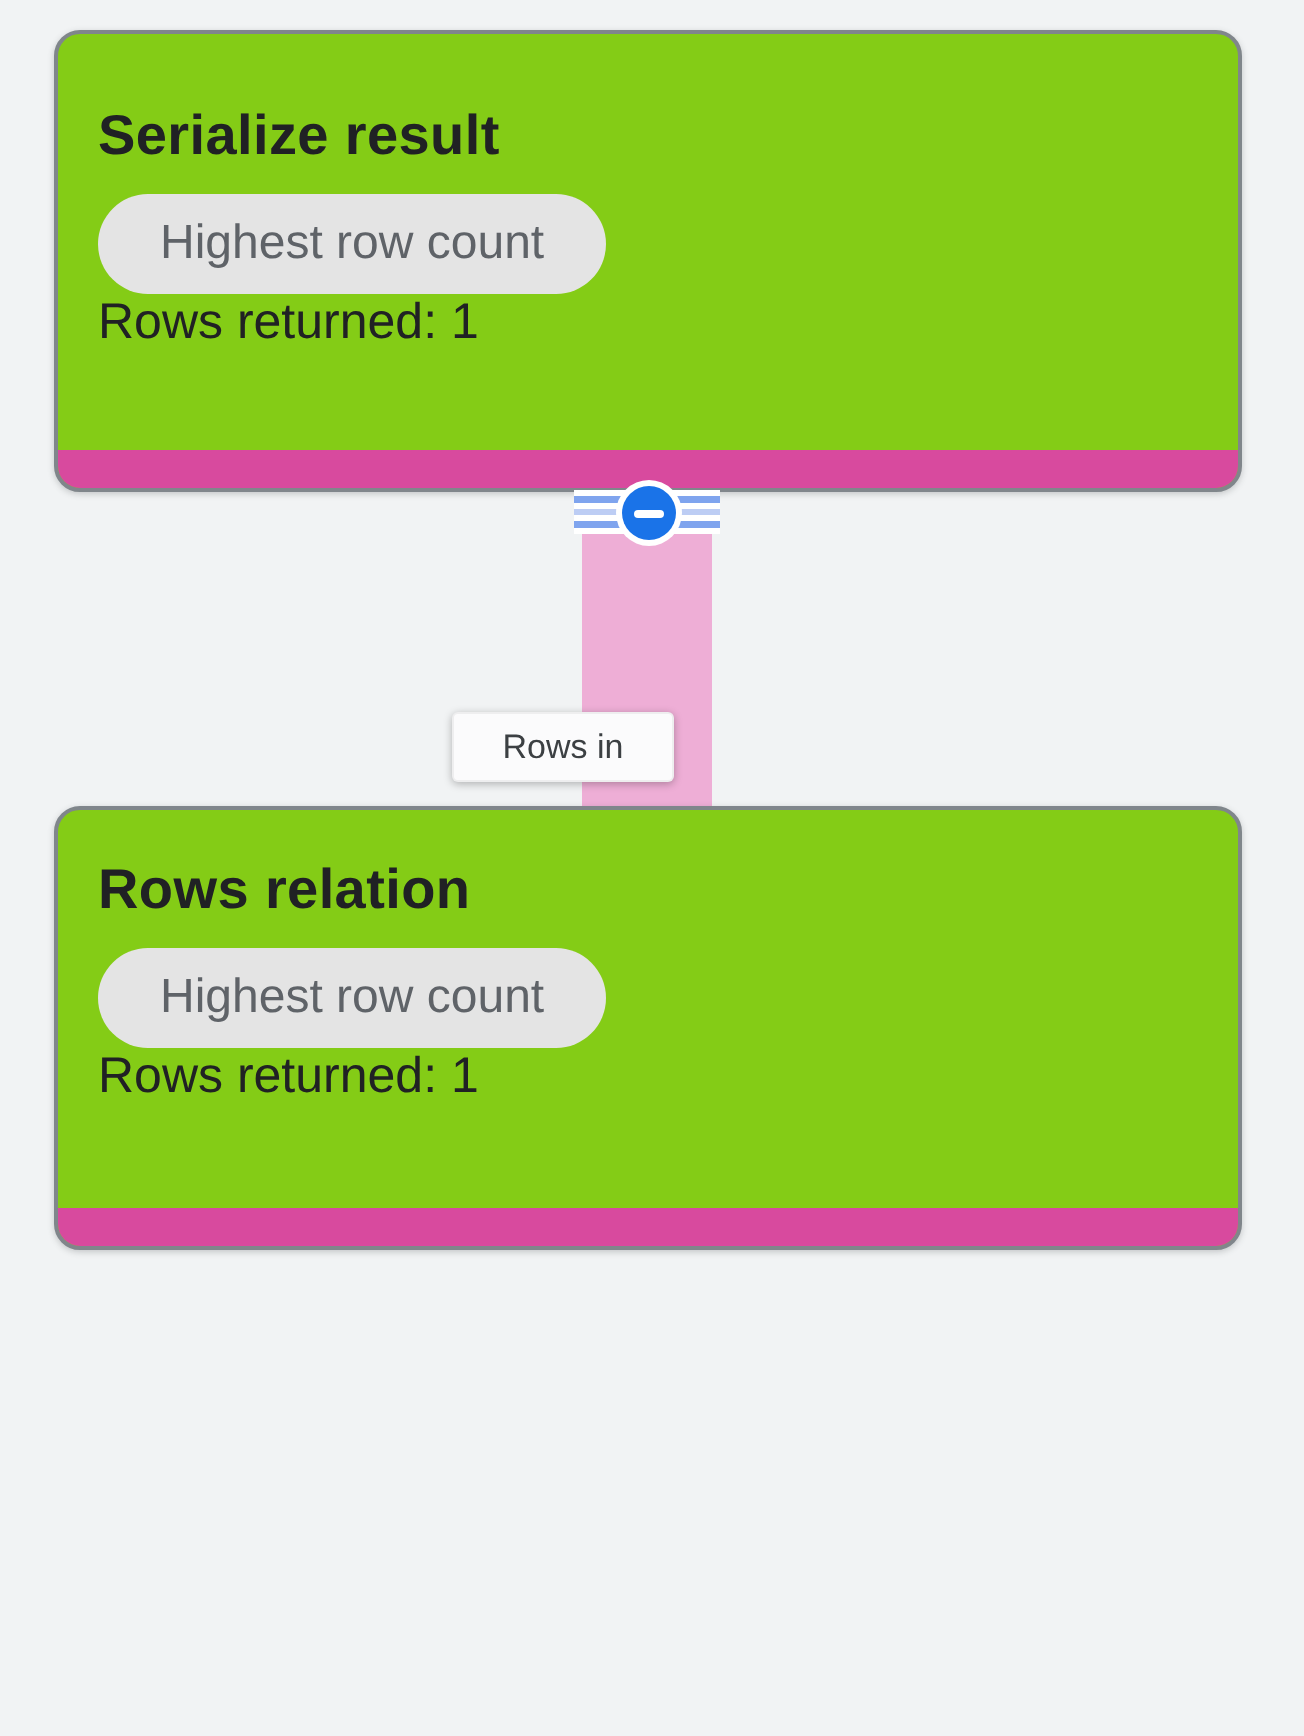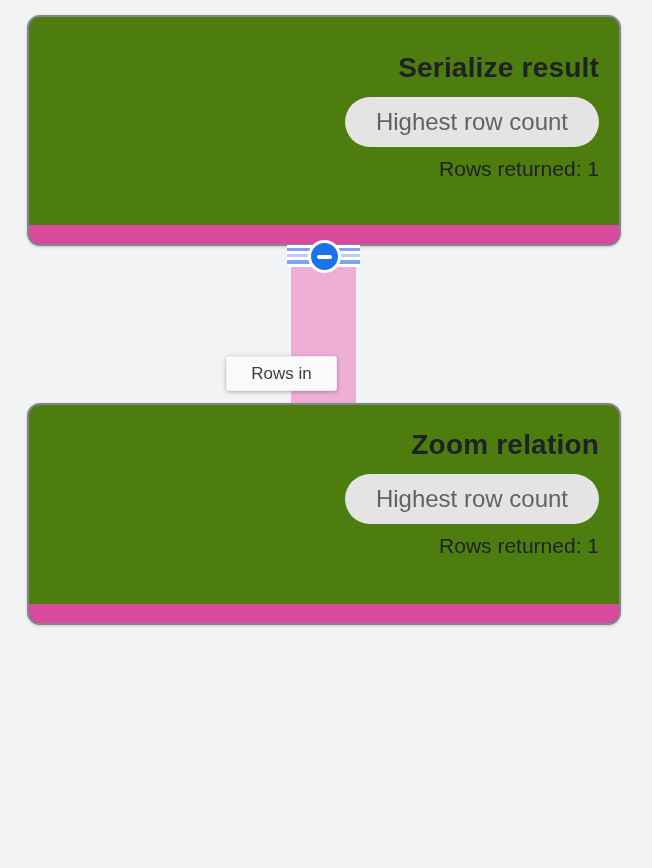--- a/index.html
+++ b/index.html
@@ -22,28 +22,27 @@
     width: 65px; height: 157px;
     background: #eeaed6;
     z-index: 1;
   }
 
   
   .node {
     position: absolute;
     left: 27px;
     width: 594px;
-    background: #4d7c0f;
+    background: #84cc16;
     border: 2px solid #80868b;
     border-radius: 13px;
     box-sizing: border-box;
     box-shadow: 0 1px 3px rgba(60,64,67,0.25);
     z-index: 2;
     overflow: hidden;
-    text-align: right;
   }
   .node-a { top: 15px;  height: 231px; }
   .node-b { top: 403px; height: 222px; }
 
   .node-content { padding: 0 20px; }
   .node-a .node-content { padding-top: 34px; }
   .node-b .node-content { padding-top: 23px; }
 
   .node-title {
     font-size: 28px;
@@ -58,22 +57,21 @@
     height: 50px;
     line-height: 50px;
     padding: 0 31px;
     border-radius: 25px;
     background: #e4e4e4;
     font-size: 24px;
     color: #5f6368;
     white-space: nowrap;
   }
   .rows {
-    margin-top: 10px;
-    font-size: 21px;
+    font-size: 25px;
     color: #202124;
   }
   .accent-footer {
     position: absolute;
     left: 0; right: 0; bottom: 0;
     height: 19px;
     background: #d84a9e;
   }
 
   
@@ -145,21 +143,21 @@
       <div class="badge">
         <span>Highest row count</span>
       </div>
       <div class="rows">Rows returned: 1</div>
     </div>
     <div class="accent-footer" style="background: rgb(216, 74, 158);"></div>
   </div>
 
   <div class="node node-b">
     <div class="node-content">
-      <div class="node-title">Zoom relation</div>
+      <div class="node-title">Rows relation</div>
       <div class="badge">
         <span>Highest row count</span>
       </div>
       <div class="rows">Rows returned: 1</div>
     </div>
     <div class="accent-footer" style="background: rgb(216, 74, 158);"></div>
   </div>
 
   <div class="stripes"></div>
 

